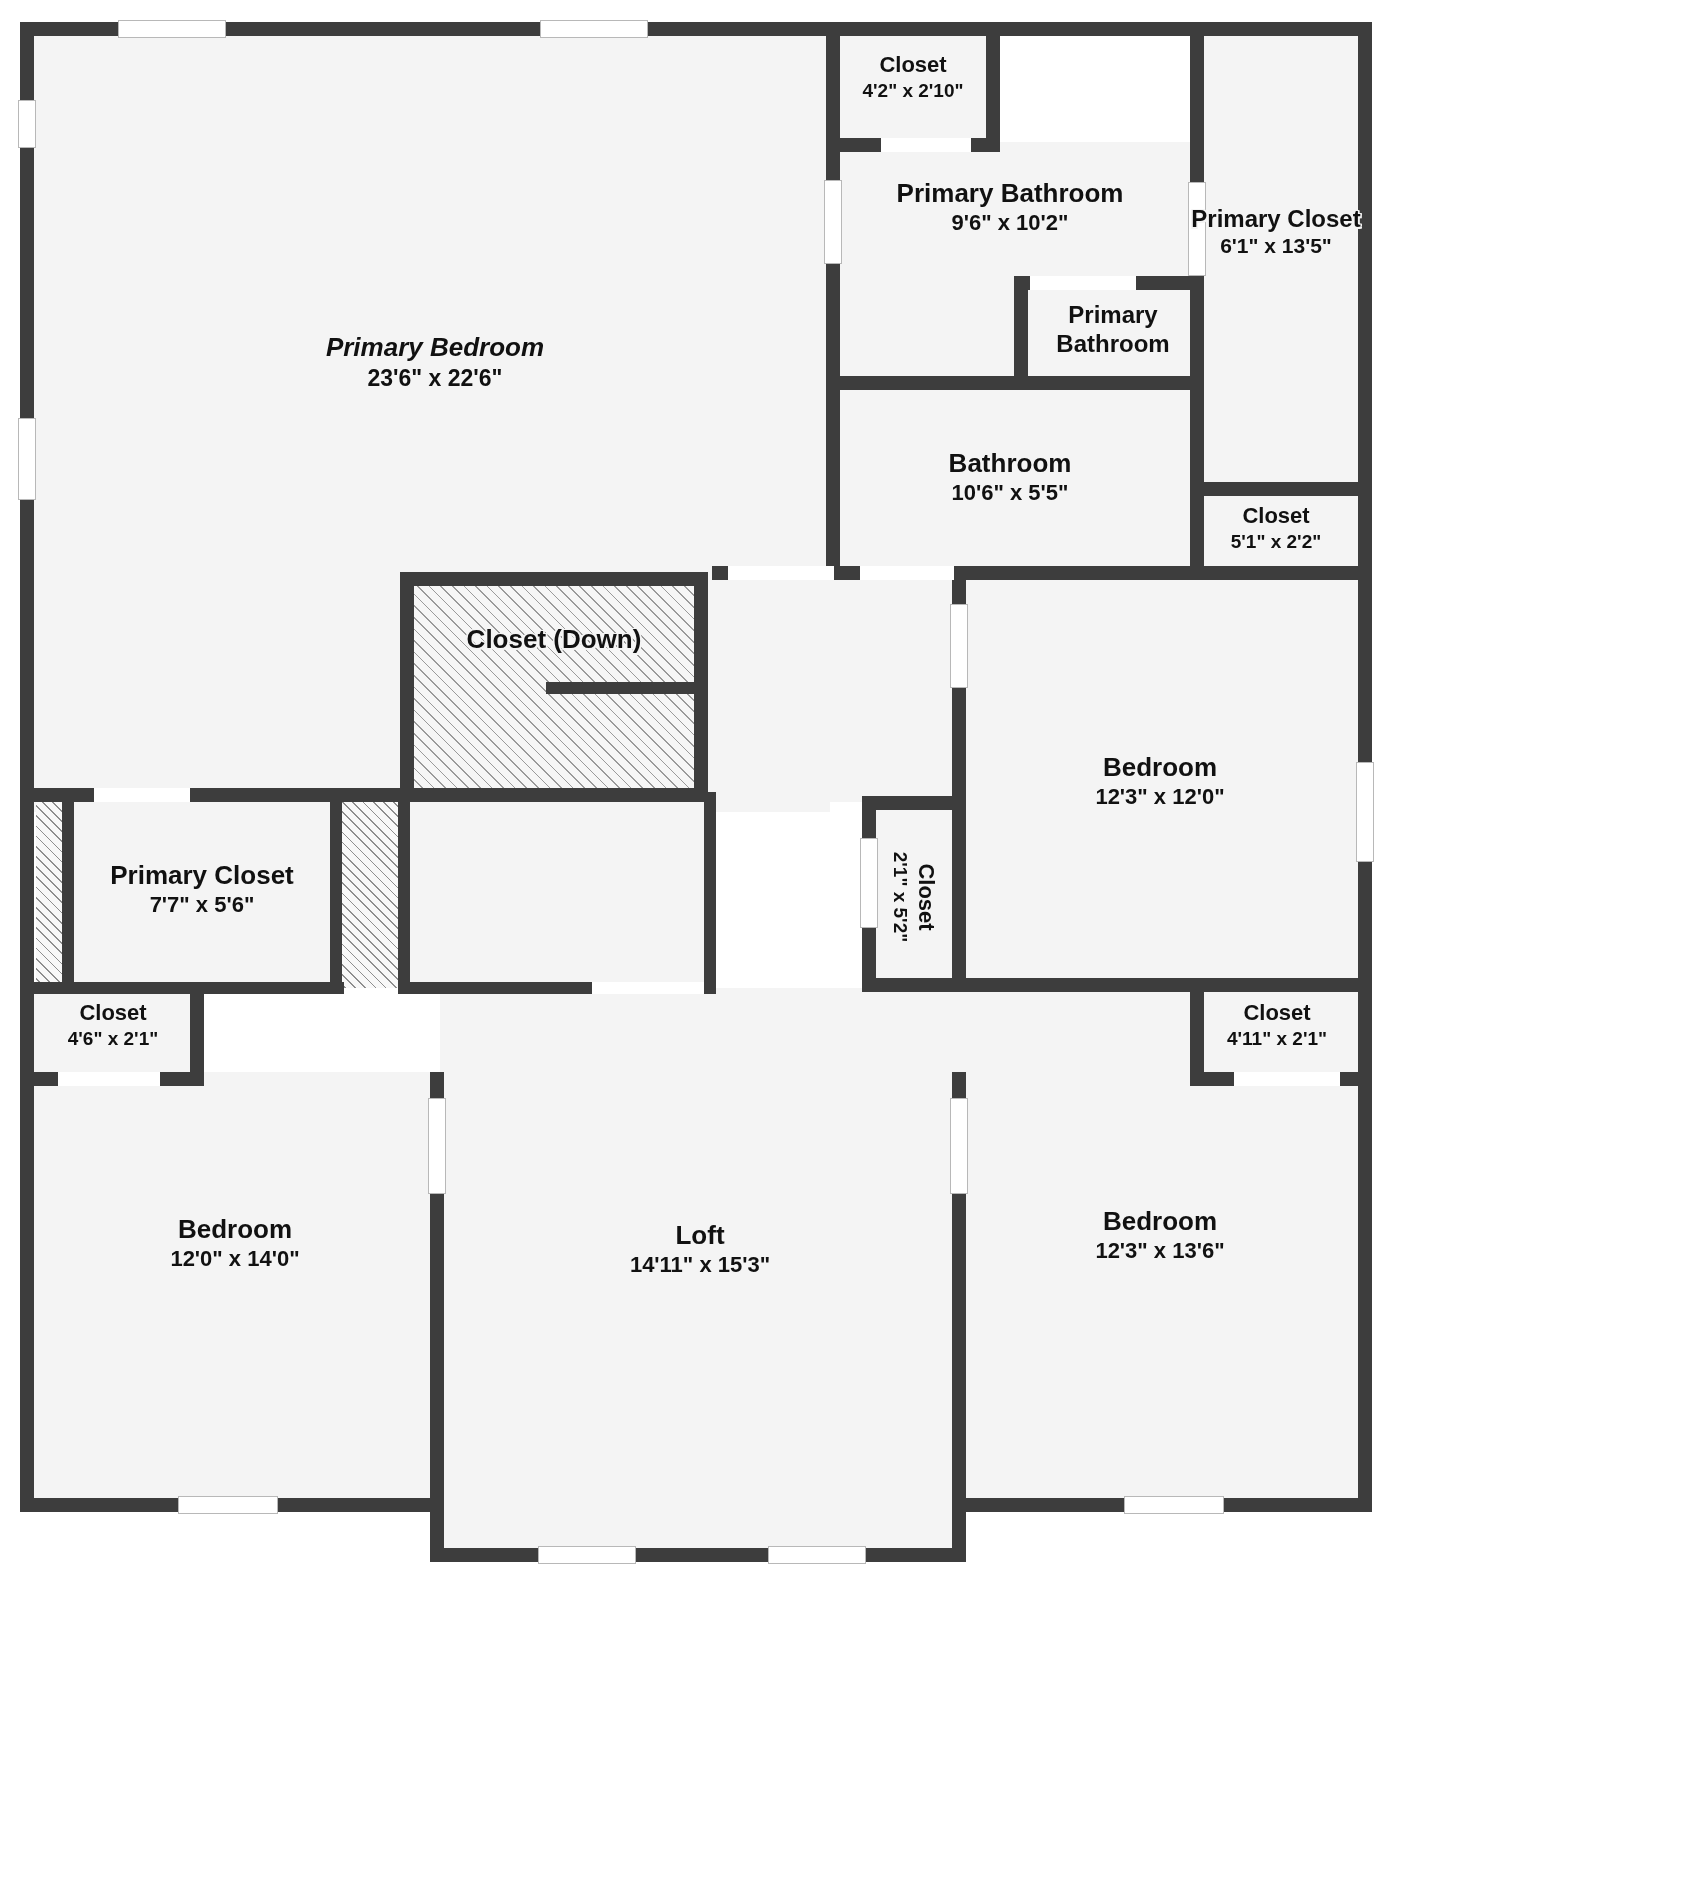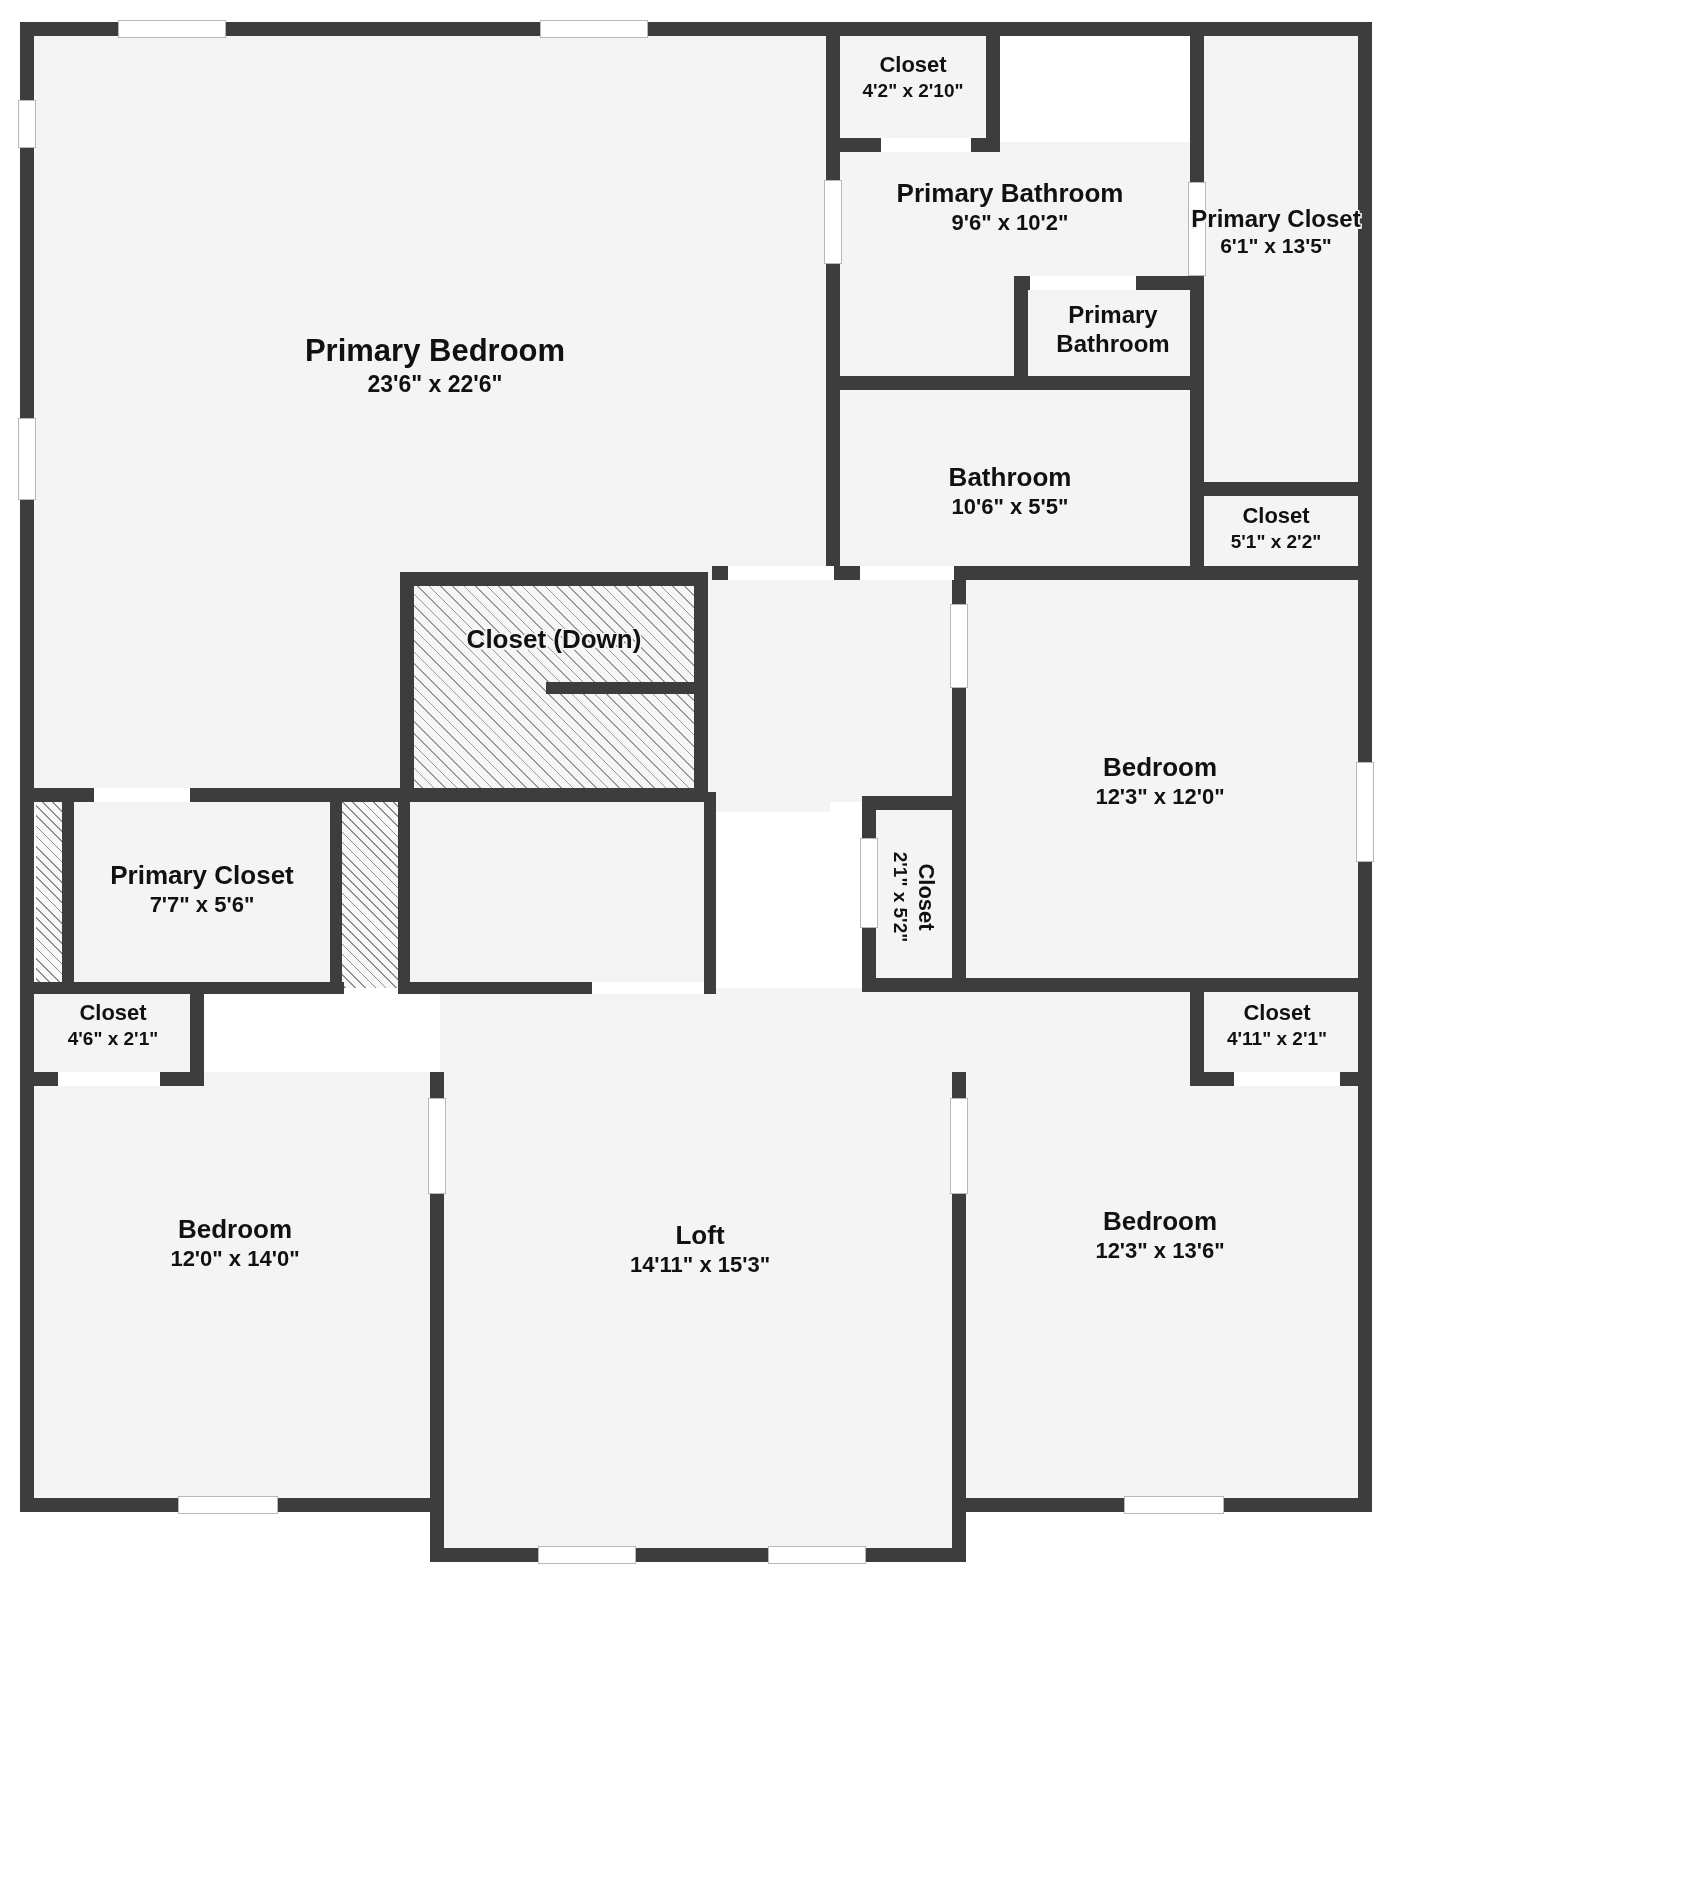--- a/index.html
+++ b/index.html
@@ -73,21 +73,21 @@
     pointer-events:none;
   }
   .label .nm{
     display:block;
     font-weight:bold;
   }
   .label .dim{
     display:block;
     font-weight:bold;
   }
-  .sz-xl .nm{font-size:31px;}
+  .sz-xl .nm{font-size:26px;font-style:italic;}
   .sz-xl .dim{font-size:23px;}
   .sz-lg .nm{font-size:26px;}
   .sz-lg .dim{font-size:22px;}
   .sz-md .nm{font-size:24px;}
   .sz-md .dim{font-size:21px;}
   .sz-sm .nm{font-size:22px;}
   .sz-sm .dim{font-size:19px;}
 
   .label.vert{
     transform-origin:center center;
@@ -266,21 +266,21 @@
   <div class="label sz-md" style="left:1018px;top:300px;width:190px;white-space:normal;">
     <span class="nm">Primary Bathroom</span>
     <span class="dim"></span>
   </div>
 
   <div class="label sz-md" style="left:1188px;top:204px;width:176px;white-space:normal;">
     <span class="nm">Primary Closet</span>
     <span class="dim">6'1" x 13'5"</span>
   </div>
 
-  <div class="label sz-lg" style="left:850px;top:462px;width:320px;">
+  <div class="label sz-lg" style="left:850px;top:448px;width:320px;">
     <span class="nm">Bathroom</span>
     <span class="dim">10'6" x 5'5"</span>
   </div>
 
   <div class="label sz-sm" style="left:1186px;top:503px;width:180px;">
     <span class="nm">Closet</span>
     <span class="dim">5'1" x 2'2"</span>
   </div>
 
   <div class="label sz-lg" style="left:404px;top:624px;width:300px;">

